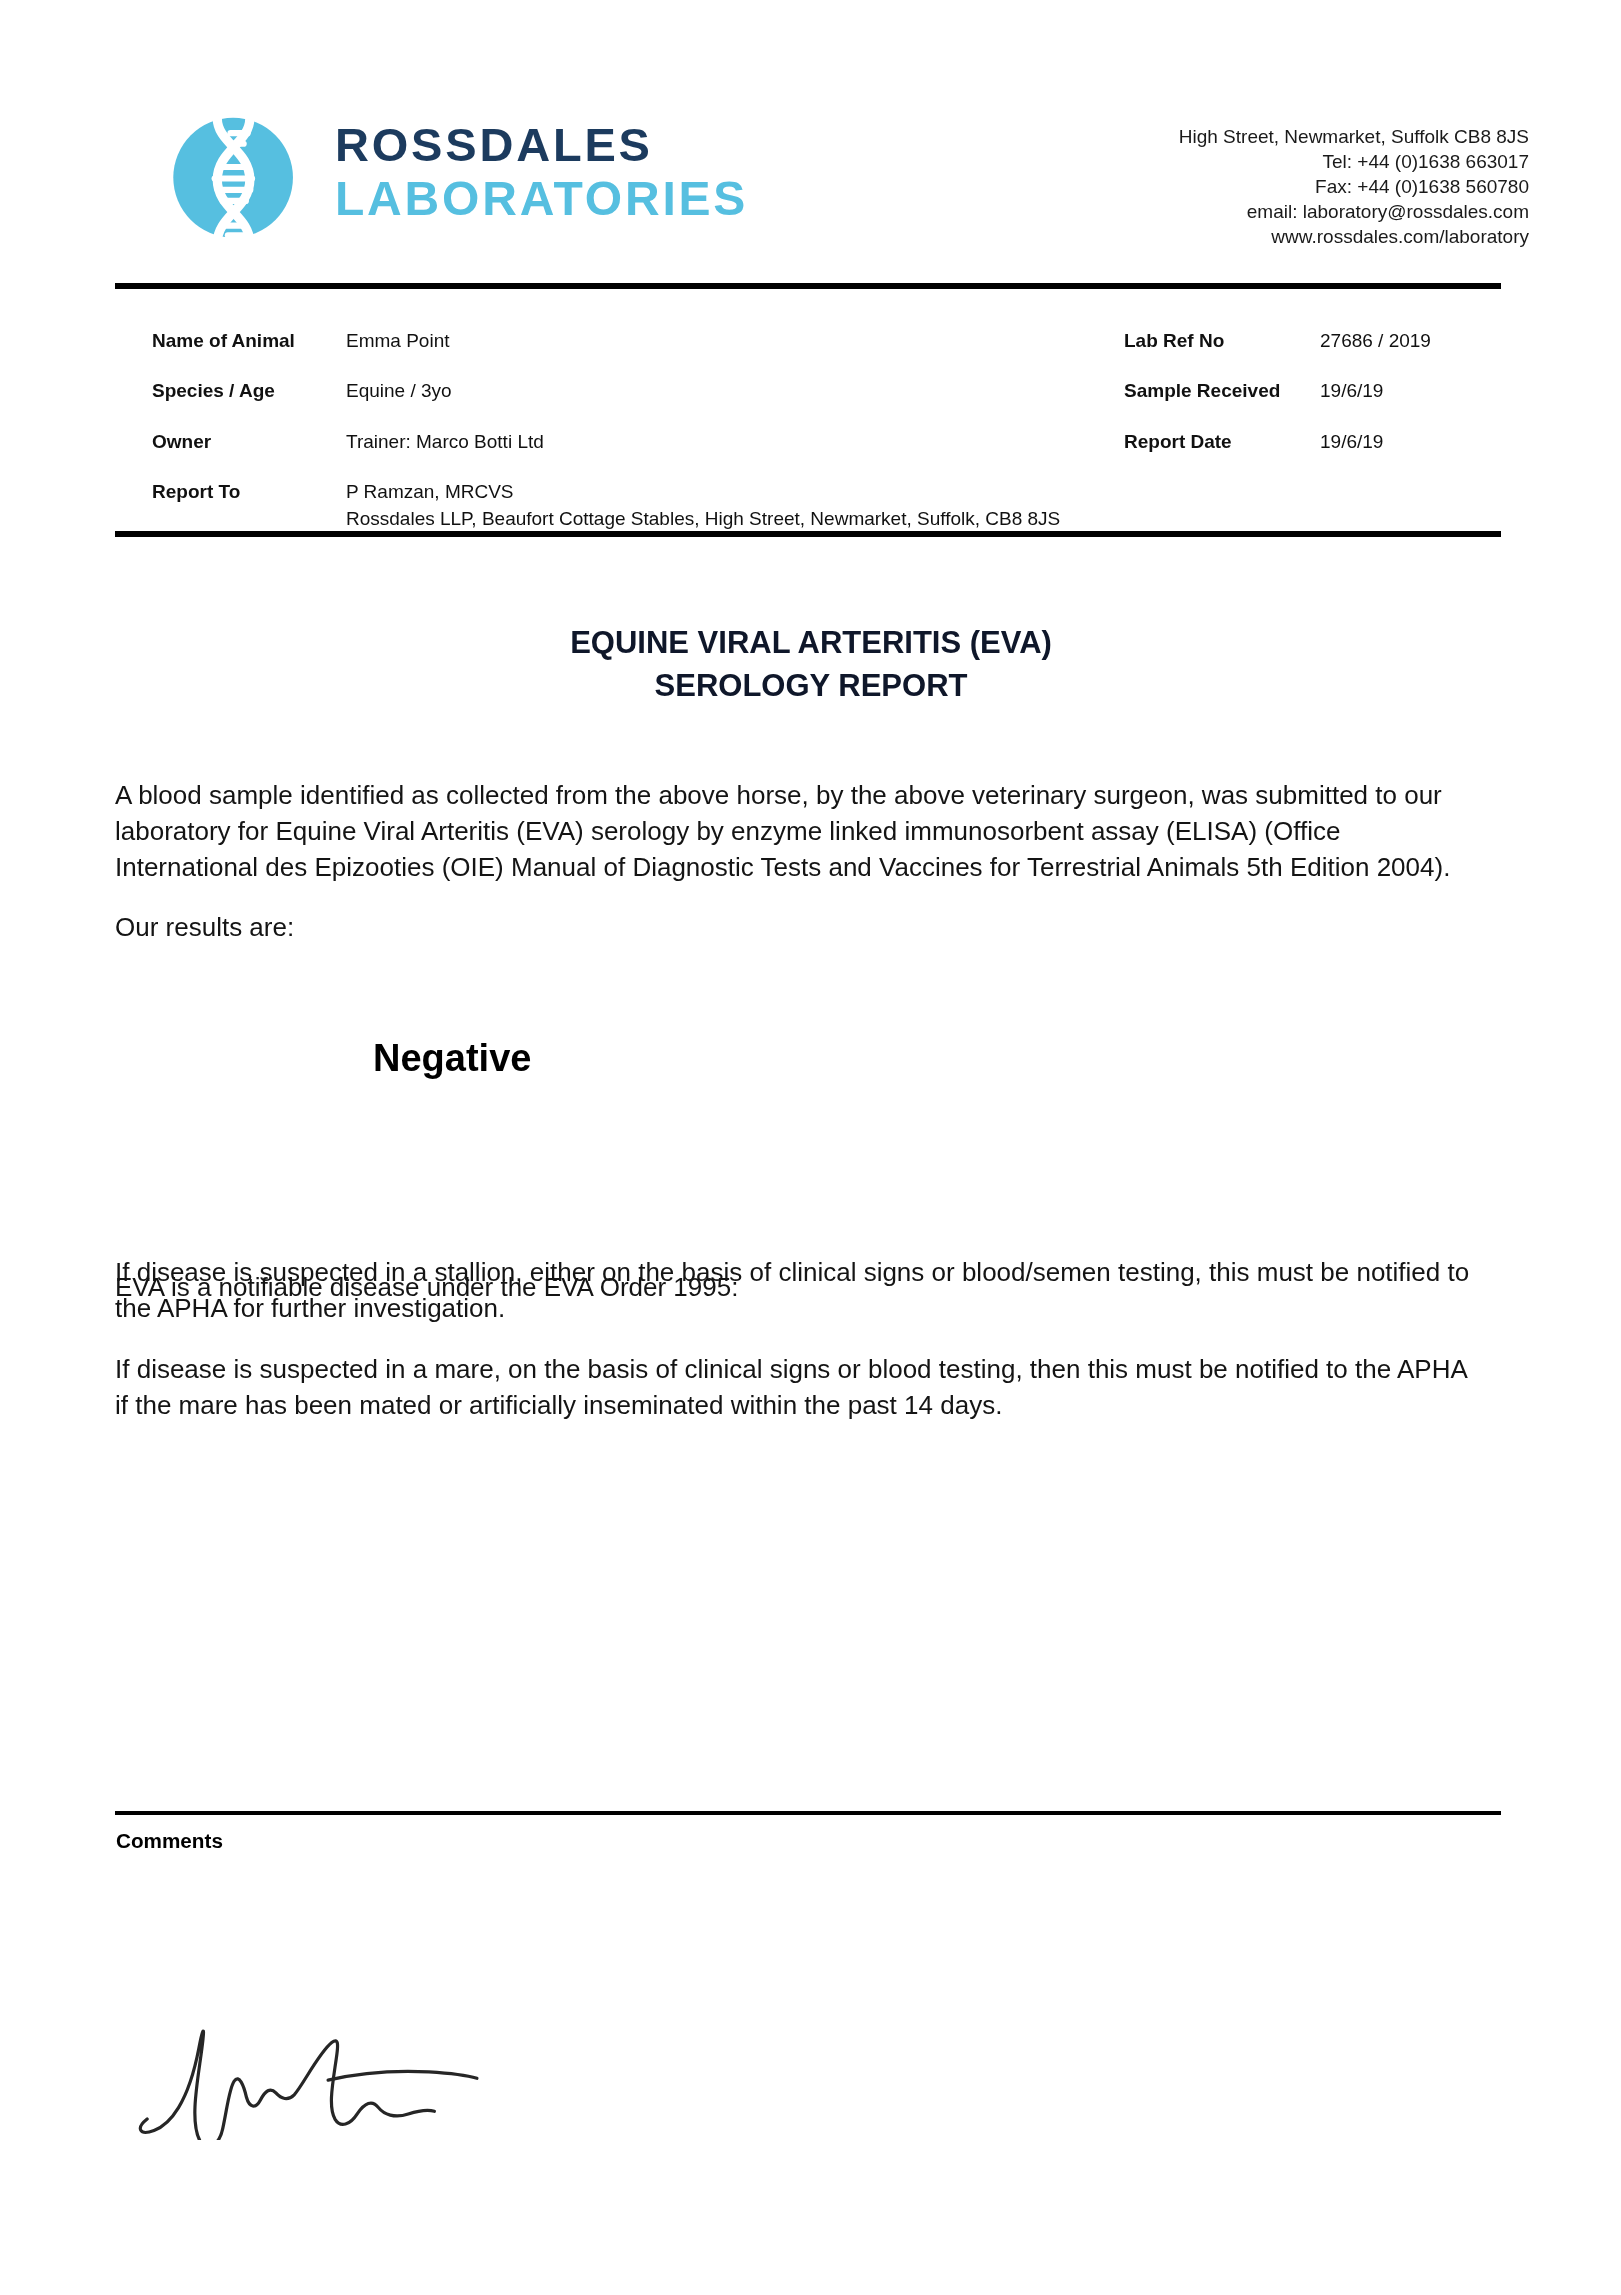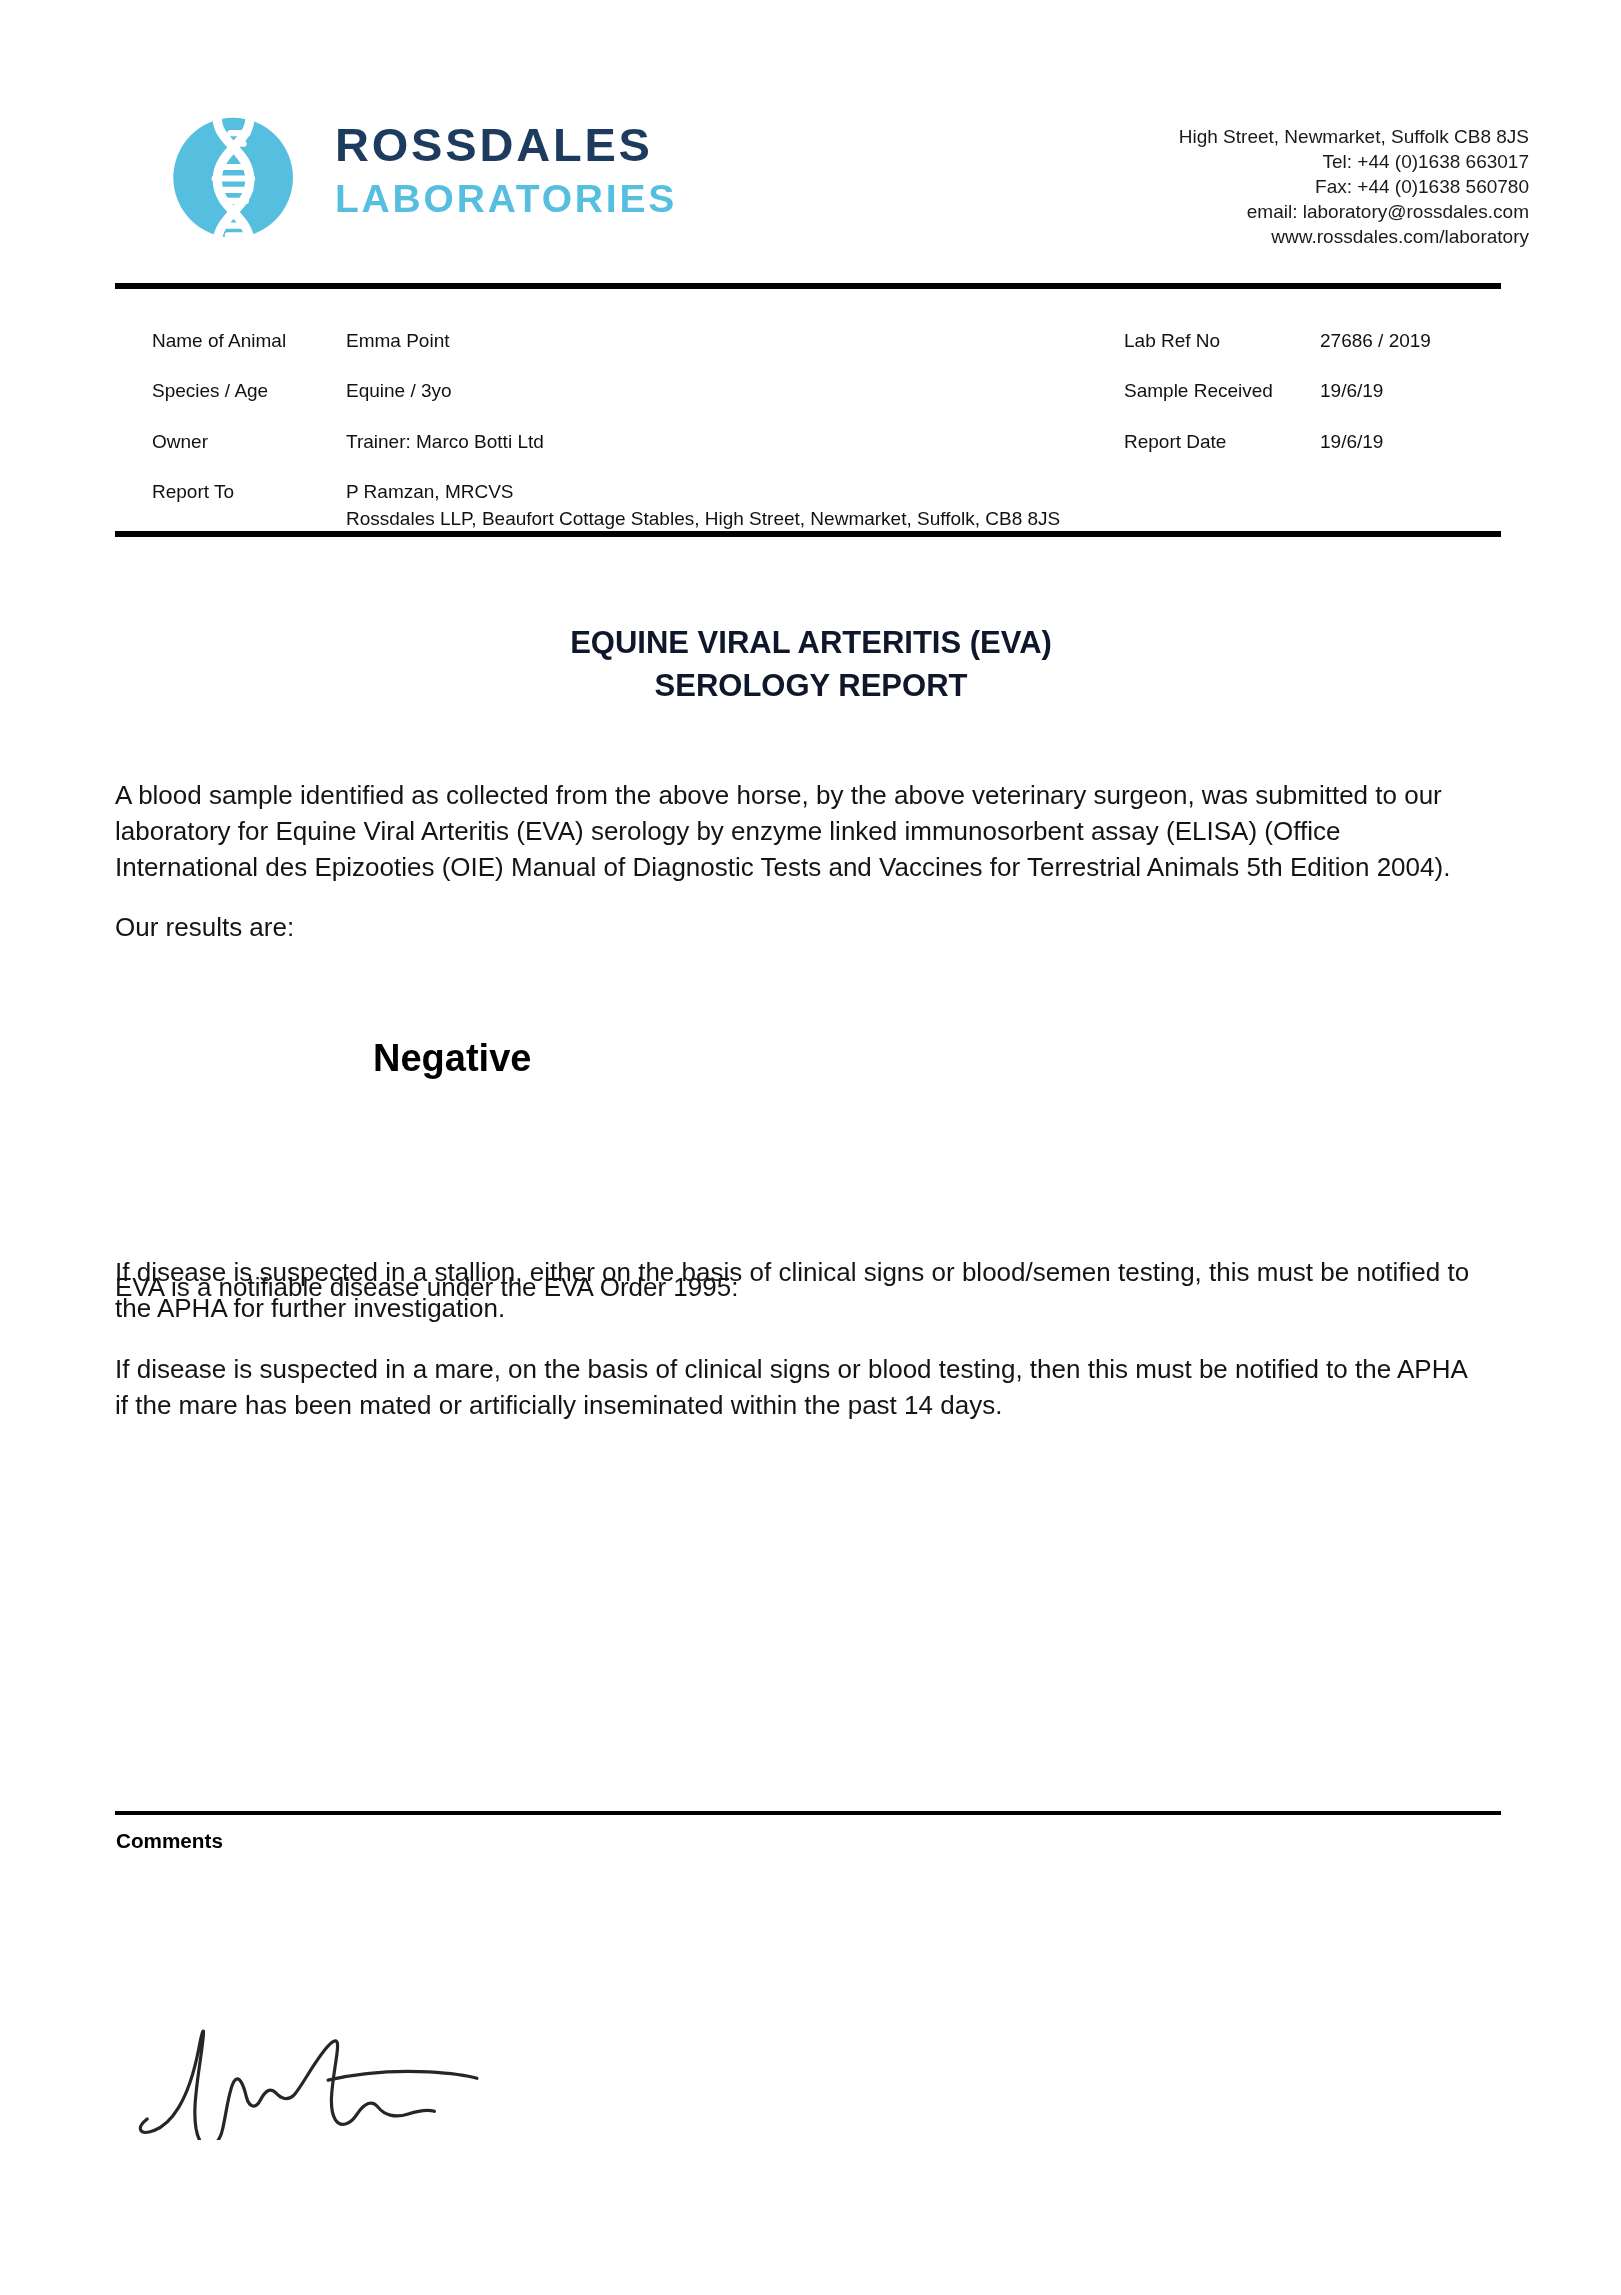--- a/index.html
+++ b/index.html
@@ -10,34 +10,34 @@
     background:#ffffff;
     font-family:"Liberation Sans", sans-serif;
     color:#111111;
     overflow:hidden;
     padding-left:28px;
   }
   
   .logo-mark{position:absolute;left:168px;top:113px;width:132px;height:138px;}
   .logo-text{position:absolute;left:335px;top:118px;line-height:54px;font-weight:bold;letter-spacing:2.8px;}
   .logo-line1{font-size:47px;color:#1c3b5e;}
-  .logo-line2{font-size:39px;color:#56bfe0;}
+  .logo-line2{font-size:48px;color:#56bfe0;}
   .contact{
     position:absolute;right:121px;top:124px;
     text-align:right;font-size:19px;line-height:25px;color:#1a1a1a;
   }
   
   .rule{position:absolute;left:115px;width:1386px;background:#000;}
   .rule-top{top:283px;height:6px;}
   .rule-mid{top:531px;height:6px;}
   .rule-comments{top:1811px;height:3.7px;}
   .rule-bottom{top:2222px;height:6.4px;}
   
   .details{position:absolute;left:0;top:0;width:100%;font-size:19px;line-height:27px;}
-  .drow-label{position:absolute;font-weight:normal;}
+  .drow-label{position:absolute;font-weight:bold;}
   .drow-value{position:absolute;}
   .l-label{left:152px;}
   .l-value{left:346px;}
   .r-label{left:1124px;}
   .r-value{left:1320px;}
   .row1{top:327px;}
   .row2{top:377px;}
   .row3{top:428px;}
   .row4{top:478px;}
   .row4b{top:505px;}

